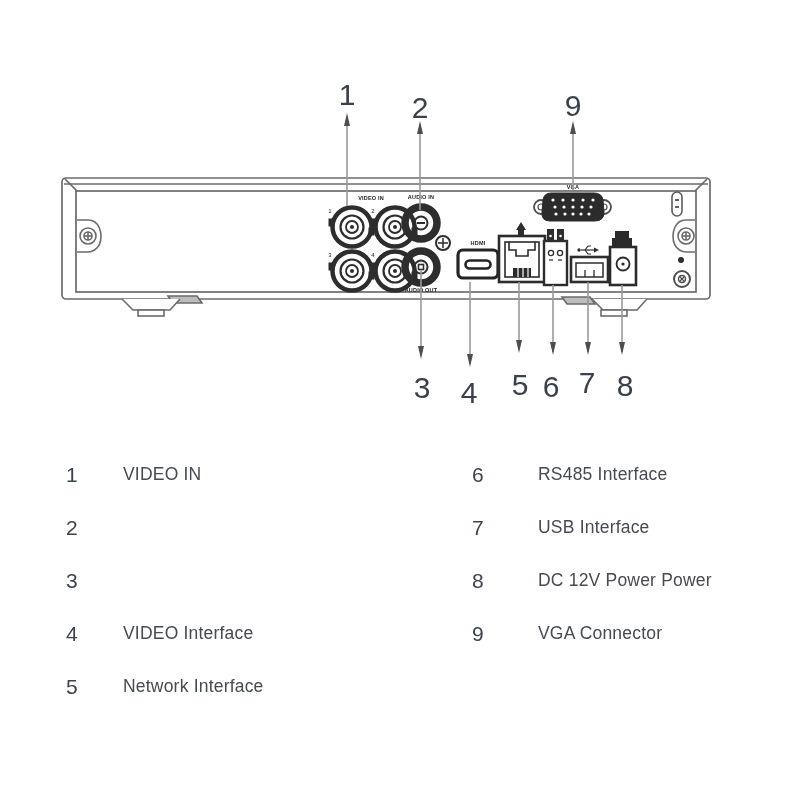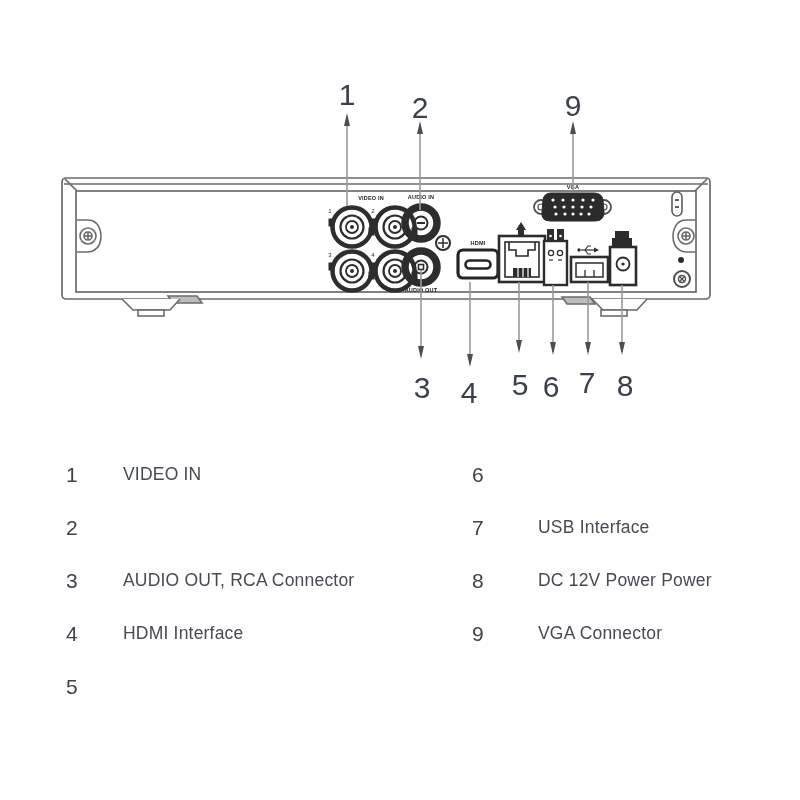--- a/index.html
+++ b/index.html
@@ -258,34 +258,35 @@
   <div class="legend left">
     <div class="legend-row">
       <span class="legend-num">1</span>
       <span class="legend-label">VIDEO IN</span>
     </div>
     <div class="legend-row">
       <span class="legend-num">2</span>
     </div>
     <div class="legend-row">
       <span class="legend-num">3</span>
-      <span class="legend-label">AUDIO OUT, RCA Connector</span>
     </div>
     <div class="legend-row">
       <span class="legend-num">4</span>
-      <span class="legend-label">HDMI Interface</span>
+      <span class="legend-label">VIDEO Interface</span>
     </div>
     <div class="legend-row">
       <span class="legend-num">5</span>
+      <span class="legend-label">Network Interface</span>
     </div>
   </div>
 
   <div class="legend right">
     <div class="legend-row">
       <span class="legend-num">6</span>
+      <span class="legend-label">RS485 Interface</span>
     </div>
     <div class="legend-row">
       <span class="legend-num">7</span>
       <span class="legend-label">USB Interface</span>
     </div>
     <div class="legend-row">
       <span class="legend-num">8</span>
       <span class="legend-label">DC 12V Power Power</span>
     </div>
     <div class="legend-row">

